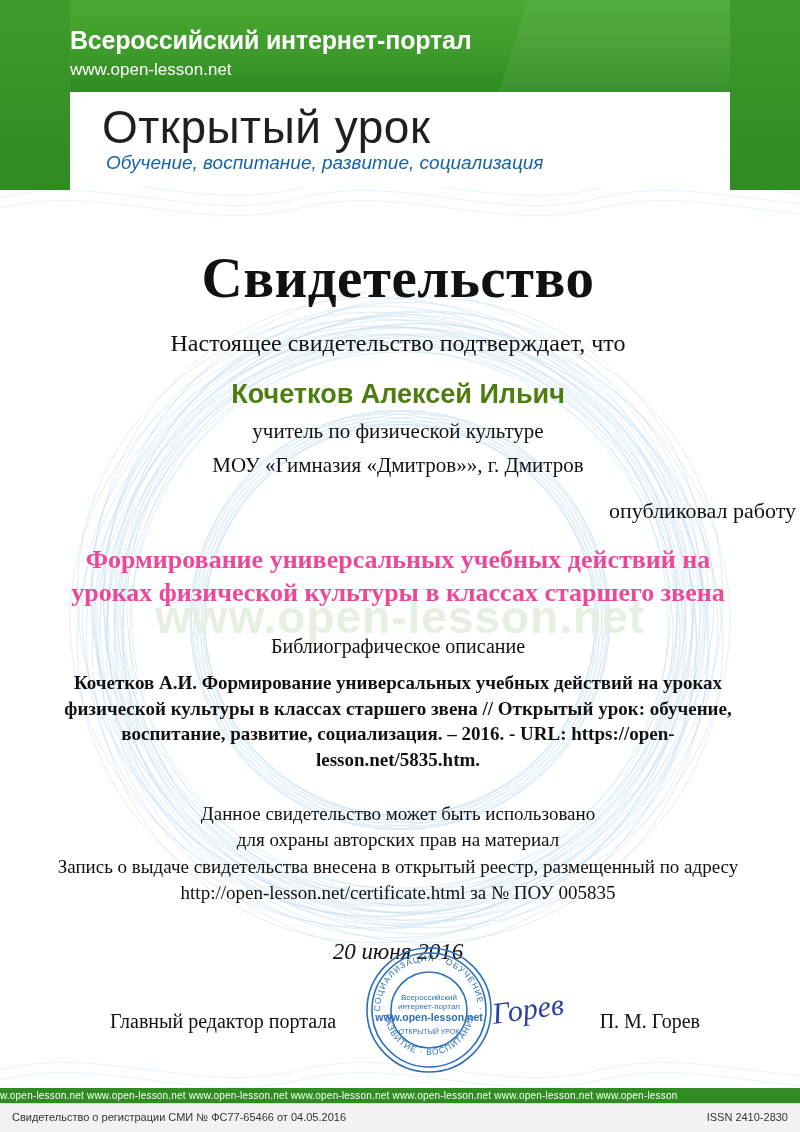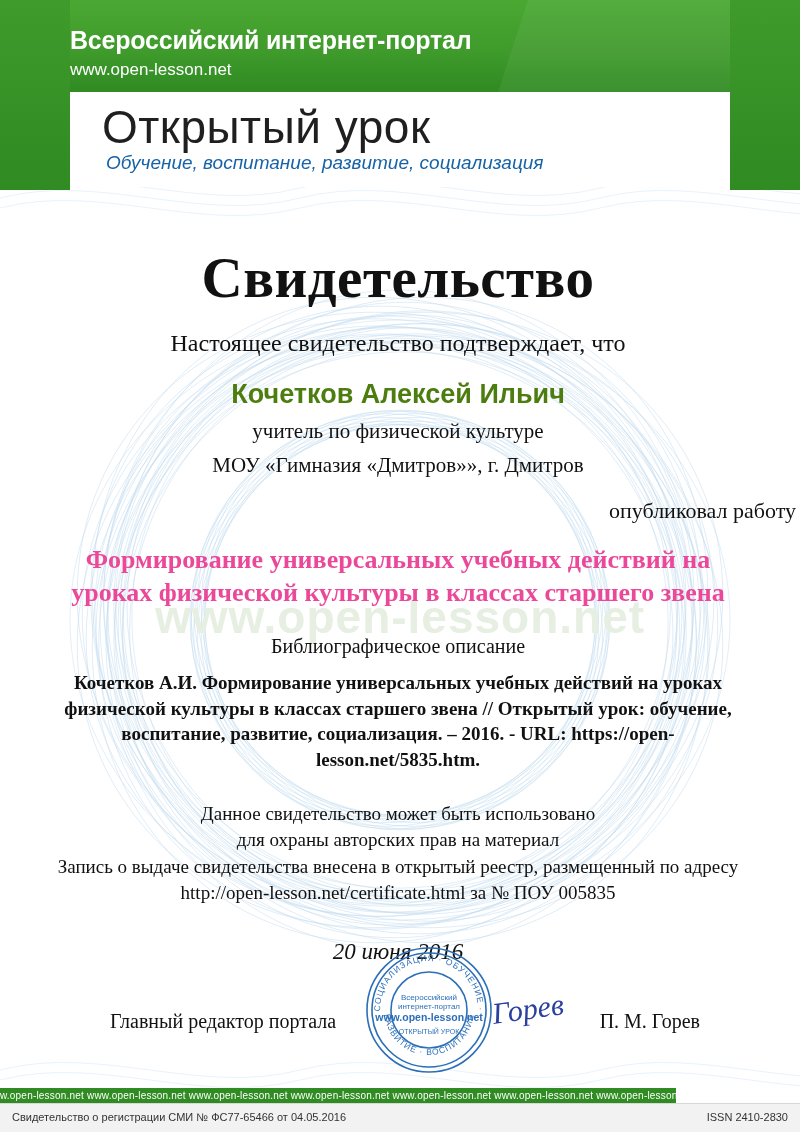--- a/index.html
+++ b/index.html
@@ -286,21 +286,21 @@
     top: 7px;
     font-family: "Liberation Sans", sans-serif;
     font-size: 11px;
     color: #333333;
     white-space: nowrap;
   }
   .footer-ticker {
     position: absolute;
     left: 0;
     top: 1088px;
-    width: 676px;
+    width: 800px;
     height: 15px;
     background: #2f8b22;
     color: #ffffff;
     font-family: "Liberation Sans", sans-serif;
     font-size: 10px;
     line-height: 15px;
     overflow: hidden;
     white-space: nowrap;
     z-index: 6;
     letter-spacing: 0.2px;

